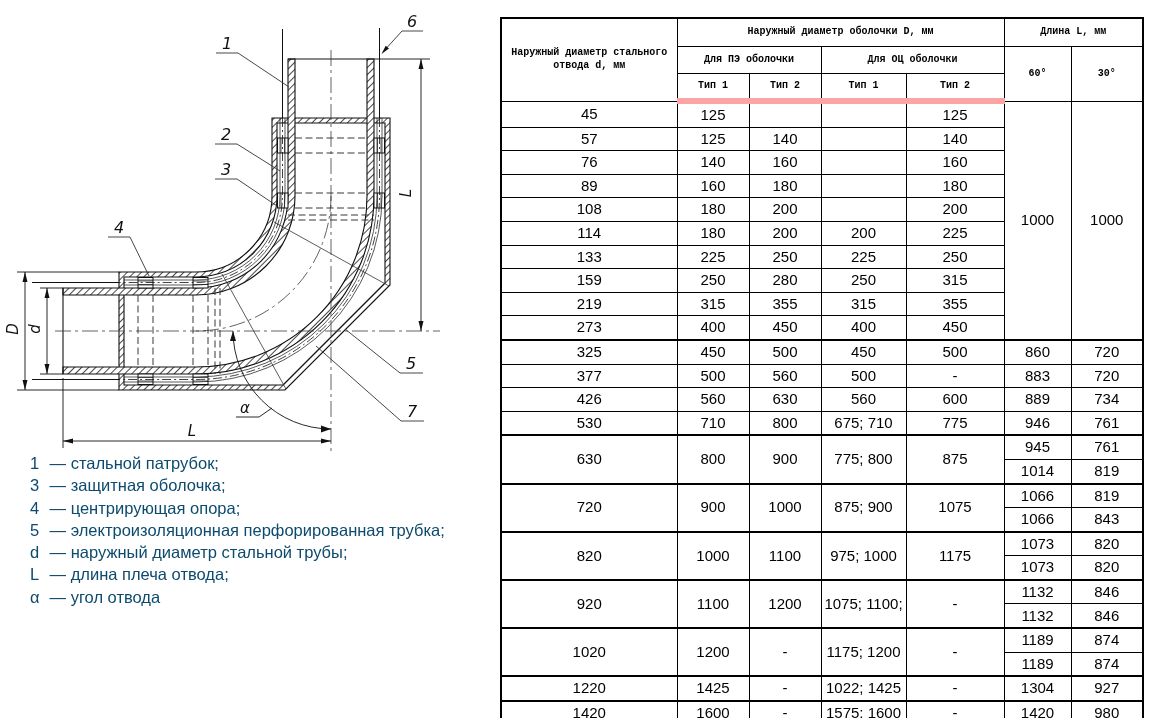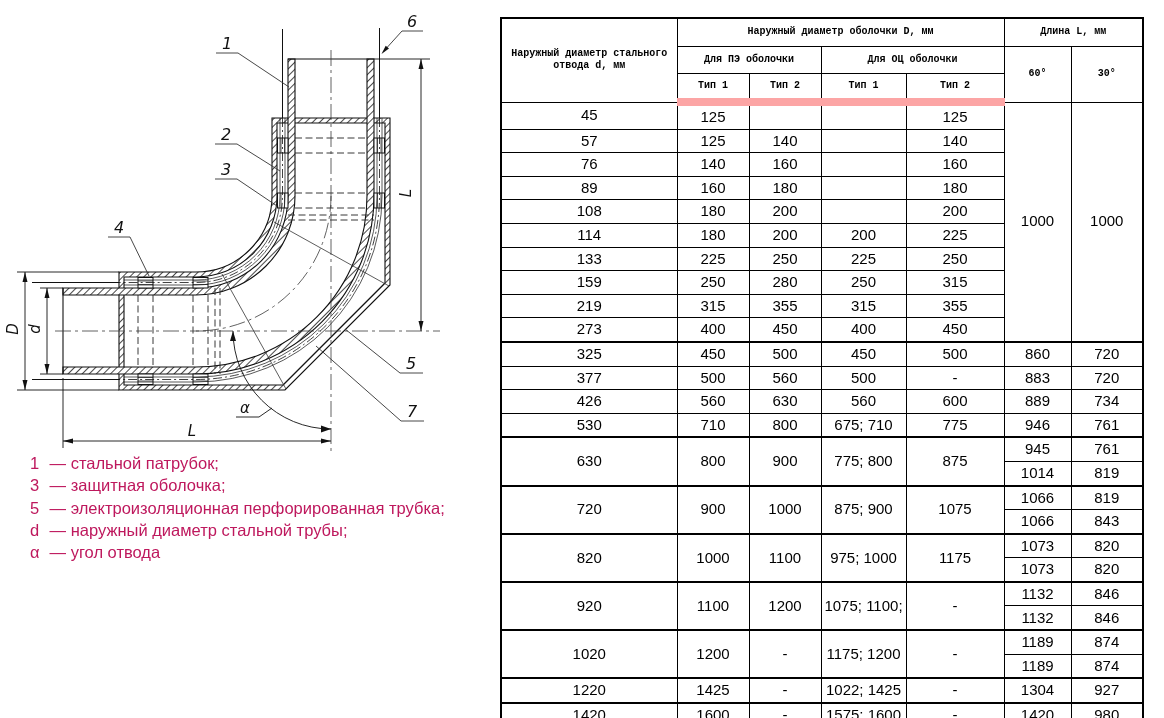--- a/index.html
+++ b/index.html
@@ -1,26 +1,26 @@
 <!DOCTYPE html>
 <html><head>
 <meta charset="utf-8">
 <style>
   html,body{margin:0;padding:0;background:#fff;}
   body{width:1164px;height:718px;position:relative;overflow:hidden;
        font-family:"Liberation Sans",sans-serif;color:#000;}
   .diagram{position:absolute;left:0;top:0;}
-  .legend{position:absolute;left:30px;top:452px;font-size:16.5px;line-height:22.3px;color:#be185d;}
+  .legend{position:absolute;left:30px;top:452px;font-size:16.5px;line-height:22.3px;color:#0c4a6e;}
   .legend-line .sym{display:inline-block;min-width:15px;}
   .spec-table{position:absolute;left:500px;top:17px;width:642px;
               border-collapse:collapse;table-layout:fixed;border:2px solid #000;}
   .spec-table th,.spec-table td{border:1px solid #000;text-align:center;vertical-align:middle;
               padding:0 2px;overflow:hidden;}
   .spec-table th{font-weight:bold;font-size:10px;line-height:1.25;font-family:Liberation Mono, monospace;}
-  .spec-table thead tr.hdr-bottom th{border-bottom:8px solid #fca5a5;}
+  .spec-table thead tr.hdr-bottom th{border-bottom:6px solid #fca5a5;}
   .spec-table td{height:22.6px;font-size:15px;line-height:1.1;}
   .spec-table tr.thick-top td{border-top:2px solid #000;}
   .hdr-r1 th{height:27px;}
   .hdr-r2 th{height:26px;}
   .hdr-r3 th{height:24px;}
   svg text{fill:#111;}
 </style>
 </head>
 <body>
 
@@ -178,22 +178,24 @@
     <text x="119" y="233">4</text>
     <text x="411" y="369">5</text>
     <text x="412" y="27">6</text>
     <text x="412" y="417">7</text>
   </g>
 </svg>
 
 <div class="legend">
     <div class="legend-line"><span class="sym">1</span><span> — </span><span>стальной патрубок;</span></div>
     <div class="legend-line"><span class="sym">3</span><span> — </span><span>защитная оболочка;</span></div>
+    <div class="legend-line"><span class="sym">4</span><span> — </span><span>центрирующая опора;</span></div>
     <div class="legend-line"><span class="sym">5</span><span> — </span><span>электроизоляционная перфорированная трубка;</span></div>
     <div class="legend-line"><span class="sym">d</span><span> — </span><span>наружный диаметр стальной трубы;</span></div>
+    <div class="legend-line"><span class="sym">L</span><span> — </span><span>длина плеча отвода;</span></div>
     <div class="legend-line"><span class="sym">α</span><span> — </span><span>угол отвода</span></div>
   </div>
 
 <table class="spec-table">
   <colgroup>
     <col style="width:176px">
       <col style="width:72px">
       <col style="width:72px">
     <col style="width:85px">
       <col style="width:98px">

